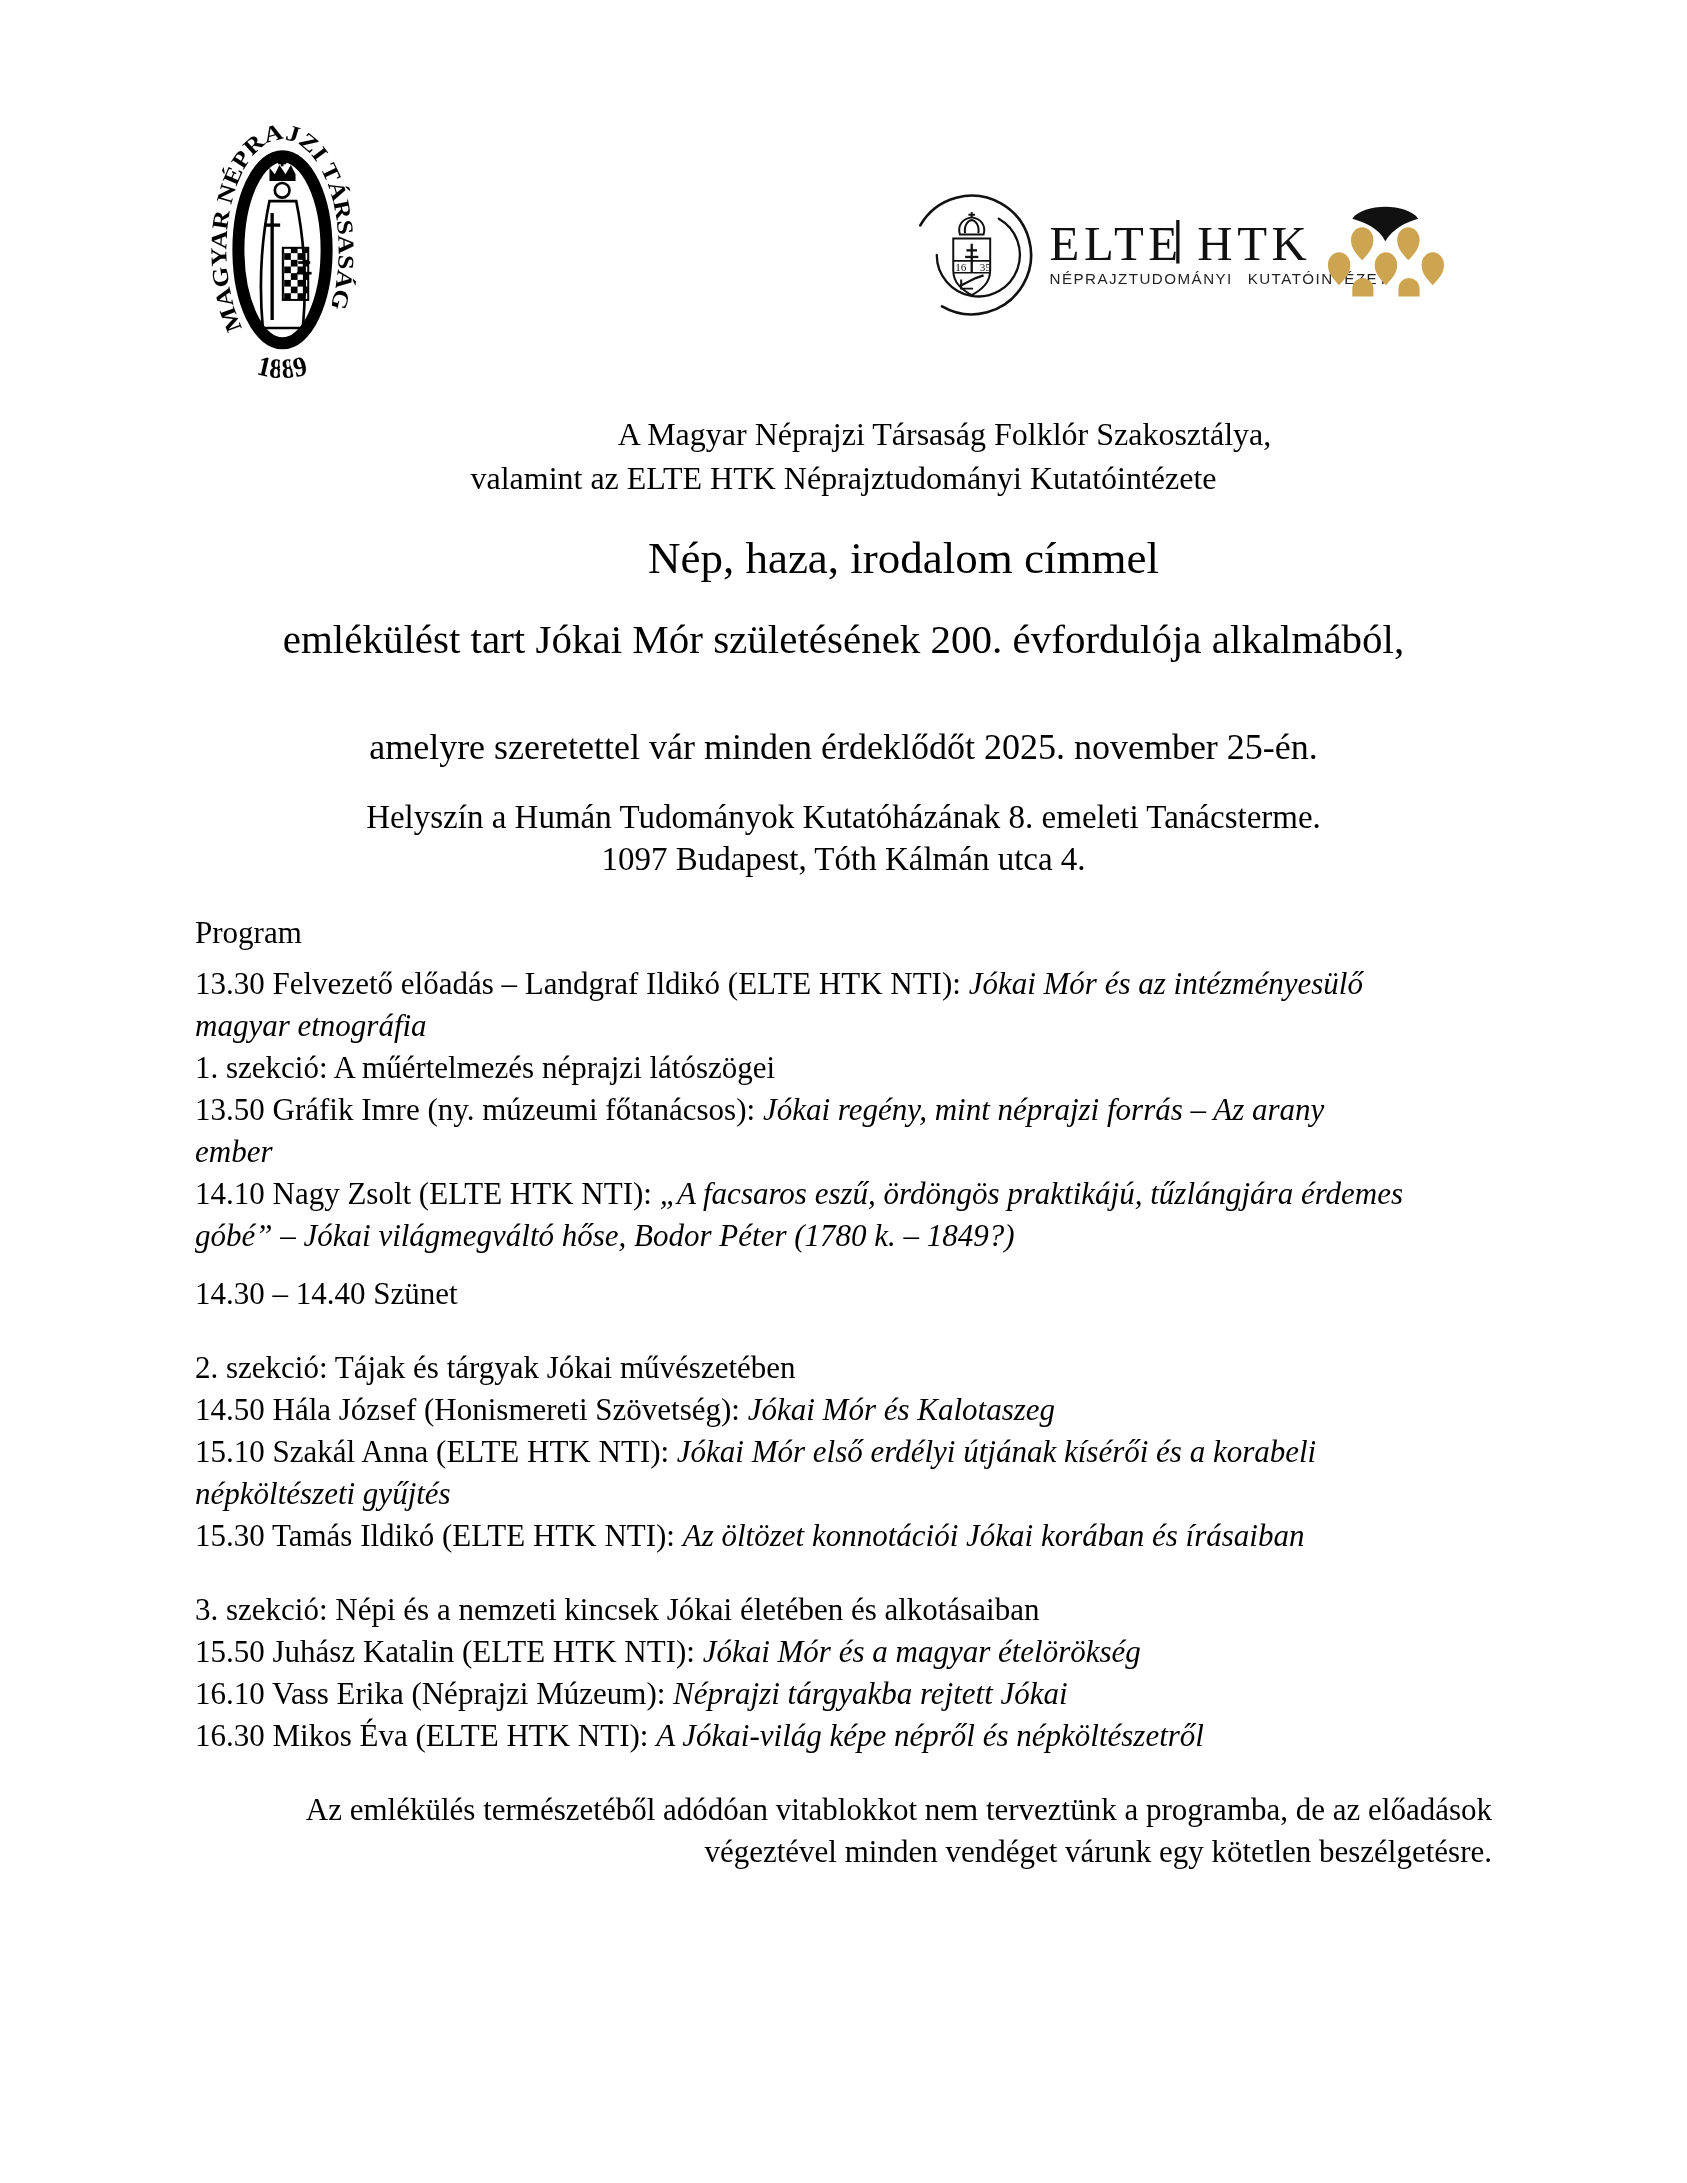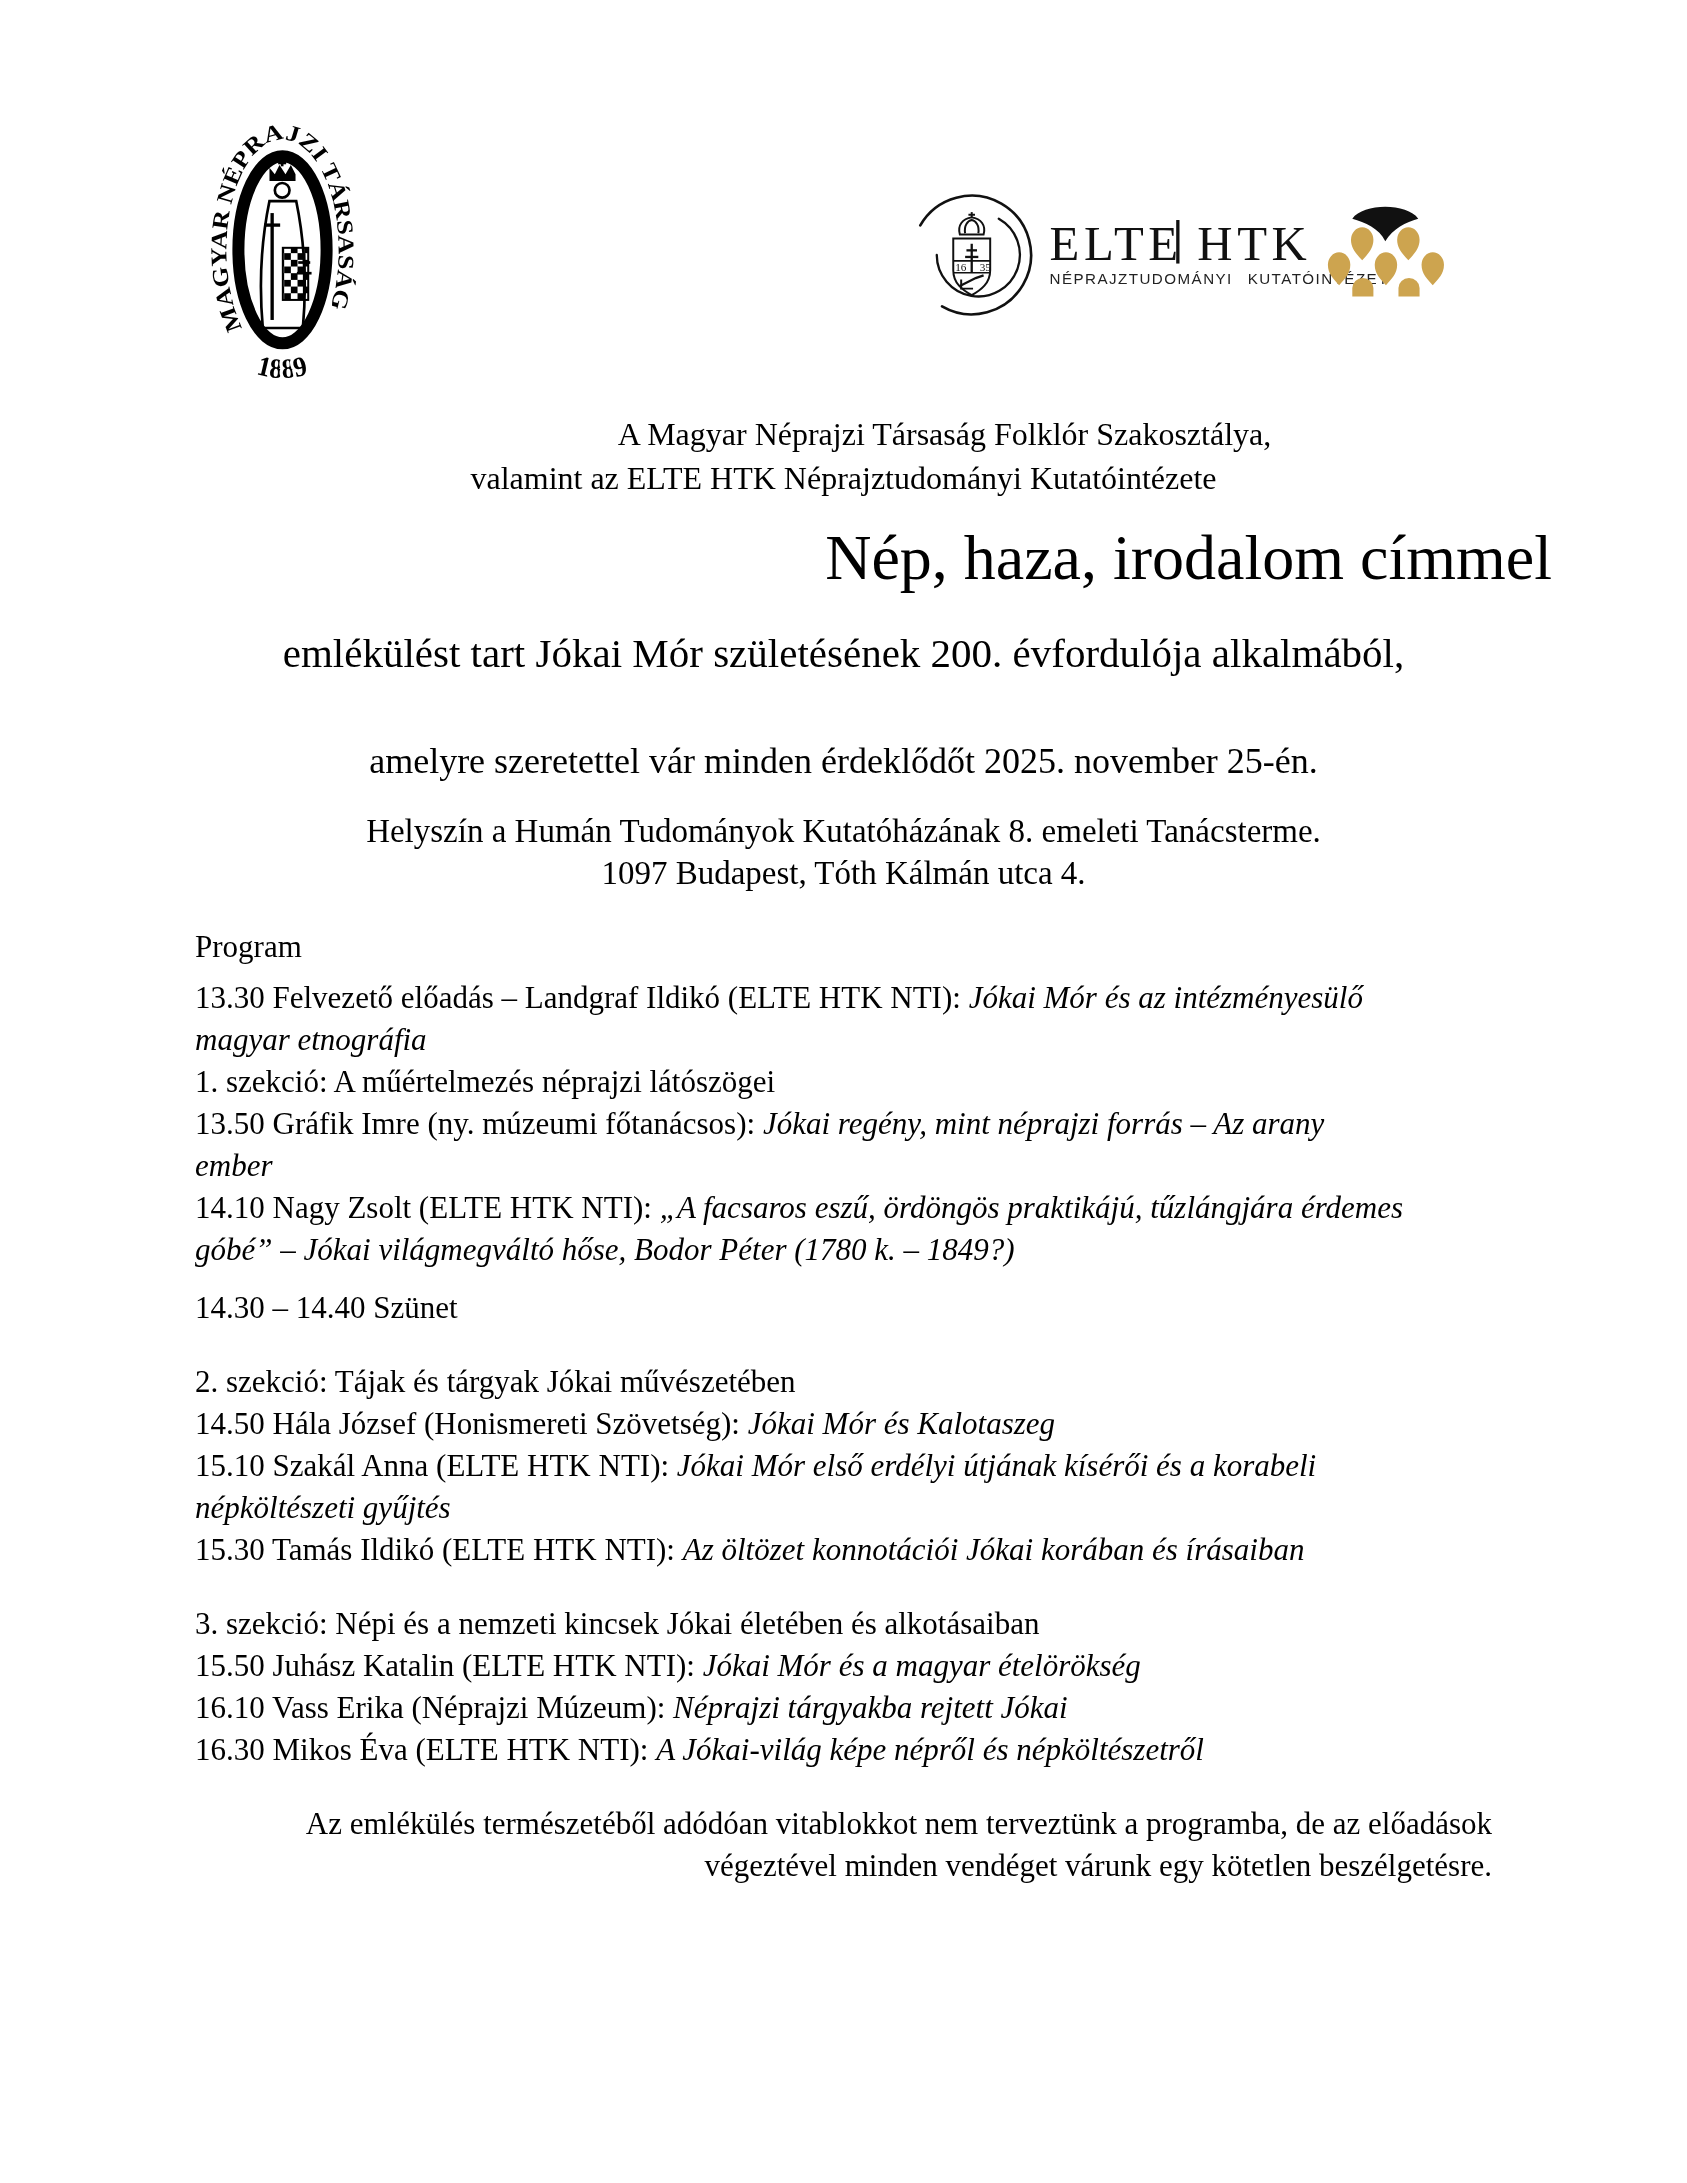--- a/index.html
+++ b/index.html
@@ -16,23 +16,23 @@
   .institute-logo{position:absolute;left:909px;top:191px;width:539px;height:155px;}
   
   .content{padding:412px 195px 0 195px;}
   .blk{font-size:31px;line-height:42px;white-space:nowrap;}
   .line{white-space:nowrap;}
   .seg-n{font-weight:normal;font-style:normal;}
   .seg-b{font-weight:normal;}
   .seg-i{font-style:italic;}
   .blk-affiliation{font-size:32px;line-height:44px;text-align:center;}
   .blk-affiliation .line:first-child{transform:translateX(101px);}
-  .blk-event-title{margin-top:24.5px;font-size:64px;line-height:66px;text-align:right;}
+  .blk-event-title{margin-top:24.5px;font-size:45px;line-height:66px;text-align:center;}
   .blk-event-title .line{transform:translateX(60px);}
-  .blk-event-subtitle{margin-top:32px;font-size:41px;line-height:60px;text-align:center;}
+  .blk-event-subtitle{margin-top:18px;font-size:41px;line-height:60px;text-align:center;}
   .blk-invitation{margin-top:52px;font-size:36px;line-height:53px;text-align:center;}
   .blk-venue{margin-top:22px;font-size:33px;line-height:42px;text-align:center;}
   .blk-program-label{margin-top:32px;}
   .blk-talk-opening{margin-top:9.3px;}
   .blk-section-1{}
   .blk-break-1{margin-top:16px;}
   .blk-section-2{margin-top:32px;}
   .blk-break-2{margin-top:32px;}
   .blk-section-3{margin-top:32px;}
   .blk-closing-note{margin-top:32px;text-align:right;}

